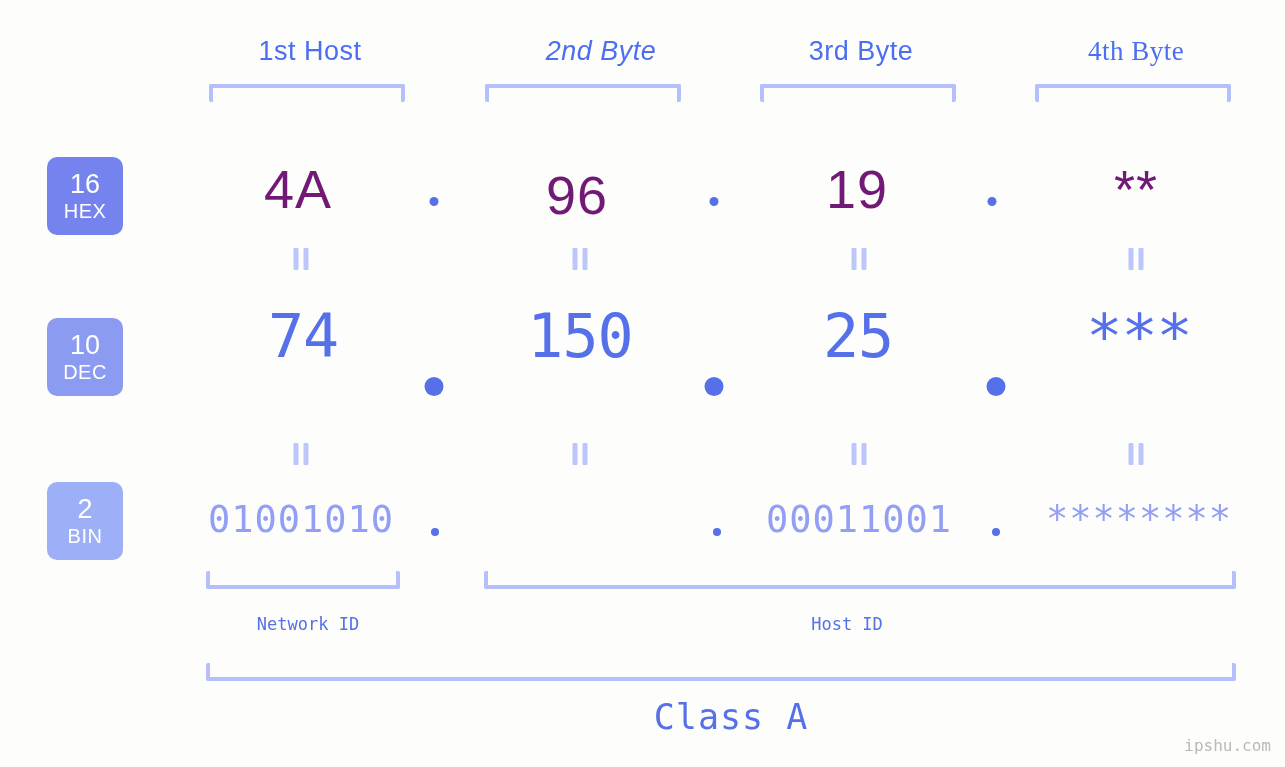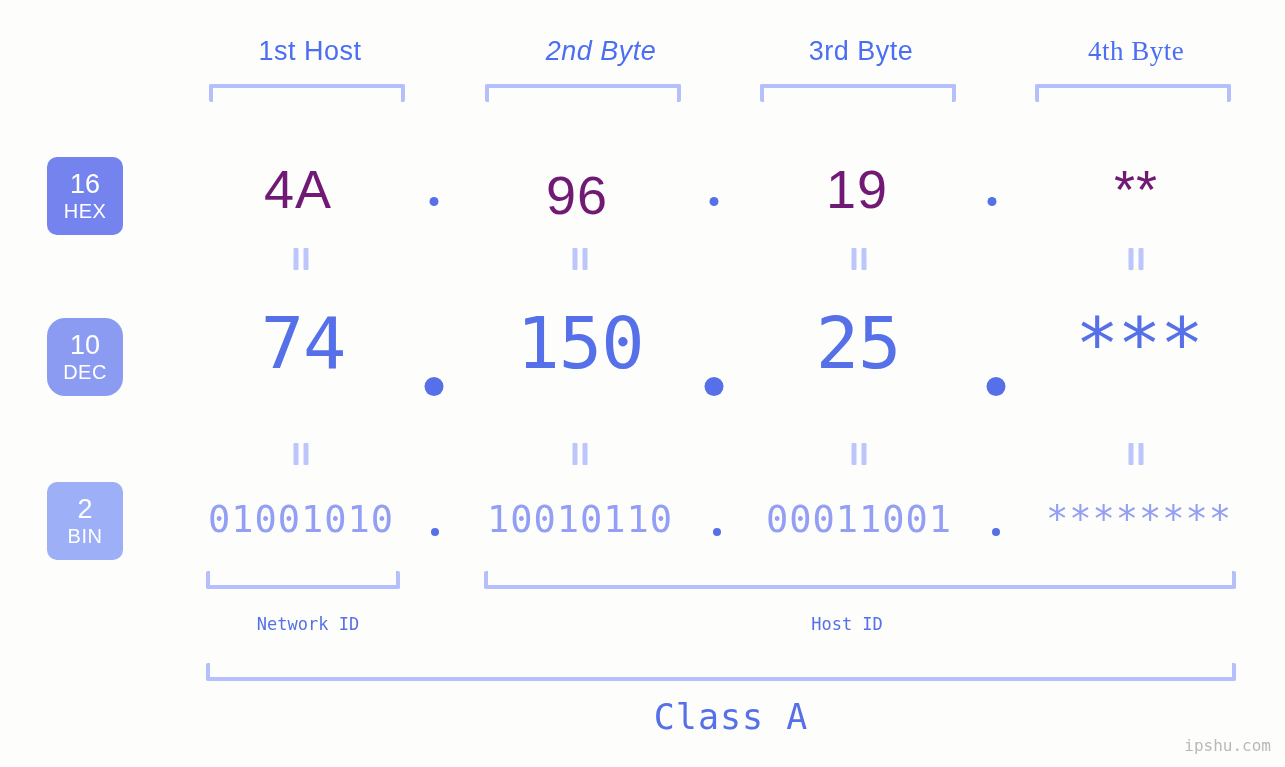--- a/index.html
+++ b/index.html
@@ -84,21 +84,21 @@
     white-space: nowrap;
   }
   .hex-val {
     font-family: "Liberation Sans", sans-serif;
     font-size: 54px;
     color: #701a75;
     letter-spacing: 1px;
   }
   .dec-val {
     font-family: "DejaVu Sans Mono", monospace;
-    font-size: 72px;
+    font-size: 60px;
     color: #5570e8;
     letter-spacing: -1px;
     font-weight: 400;
   }
   .bin-val {
     font-family: "DejaVu Sans Mono", monospace;
     font-size: 37px;
     color: #939ff5;
     letter-spacing: 1px;
   }
@@ -198,21 +198,21 @@
   </div>
   <div class="eq" style="left:859px; top:248px;">
     <span></span>
       <span></span>
   </div>
   <div class="eq" style="left:1136px; top:248px;">
     <span></span>
       <span></span>
   </div>
 
-  <div class="badge" style="left:47px; top:318px; background:#8c9bf2;border-radius:18px;">
+  <div class="badge" style="left:47px; top:318px; background:#8c9bf2;">
     <span class="num">10</span>
     <span class="nm">DEC</span>
   </div>
 
   <div class="cell dec-val" style="left:303px; top:301px;">74</div>
   <div class="dot dot-dec" style="left:434px; top:377px;"></div>
   <div class="cell dec-val" style="left:580px; top:301px;">150</div>
   <div class="dot dot-dec" style="left:714px; top:377px;"></div>
   <div class="cell dec-val" style="left:858px; top:301px;">25</div>
   <div class="dot dot-dec" style="left:996px; top:377px;"></div>
@@ -235,21 +235,20 @@
       <span></span>
   </div>
 
   <div class="badge" style="left:47px; top:482px; background:#9db0f7;">
     <span class="num">2</span>
     <span class="nm">BIN</span>
   </div>
 
   <div class="cell bin-val" style="left:301px; top:498px;">01001010</div>
   <div class="dot dot-bin" style="left:435px; top:528px;"></div>
-  <div class="cell bin-val" style="left:580px; top:498px;">10010110</div>
   <div class="dot dot-bin" style="left:717px; top:528px;"></div>
   <div class="cell bin-val" style="left:859px; top:498px;">00011001</div>
   <div class="dot dot-bin" style="left:996px; top:528px;"></div>
   <div class="cell bin-val" style="left:1139px; top:498px;">********</div>
 
   <div class="bracket-up" style="left:206px; top:571px; width:194px;"></div>
   <div class="bracket-up" style="left:484px; top:571px; width:752px;"></div>
 
   <div class="sec-label" style="left:308px; top:614px;">Network ID</div>
   <div class="sec-label" style="left:847px; top:614px;">Host ID</div>

